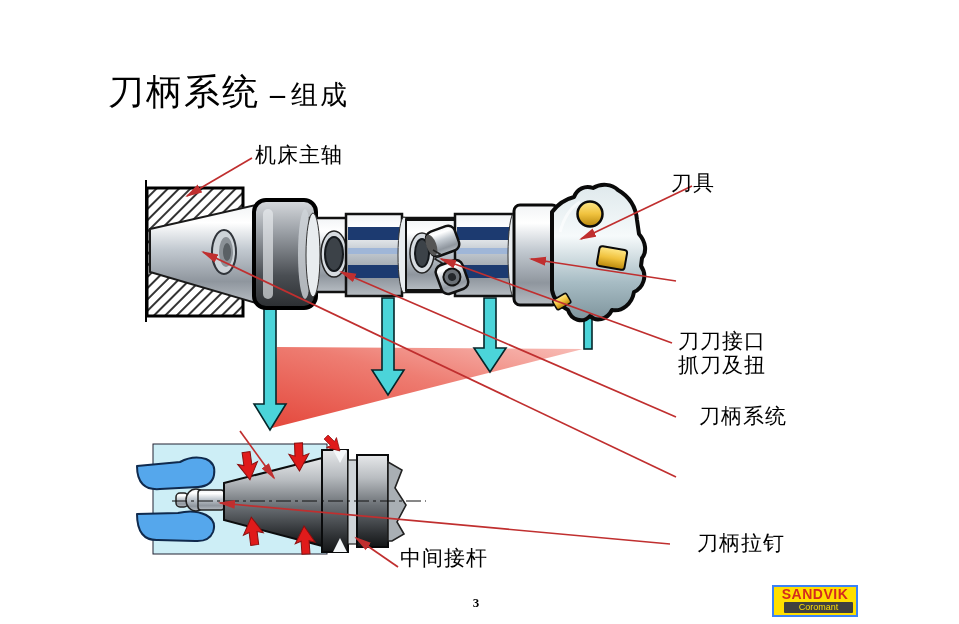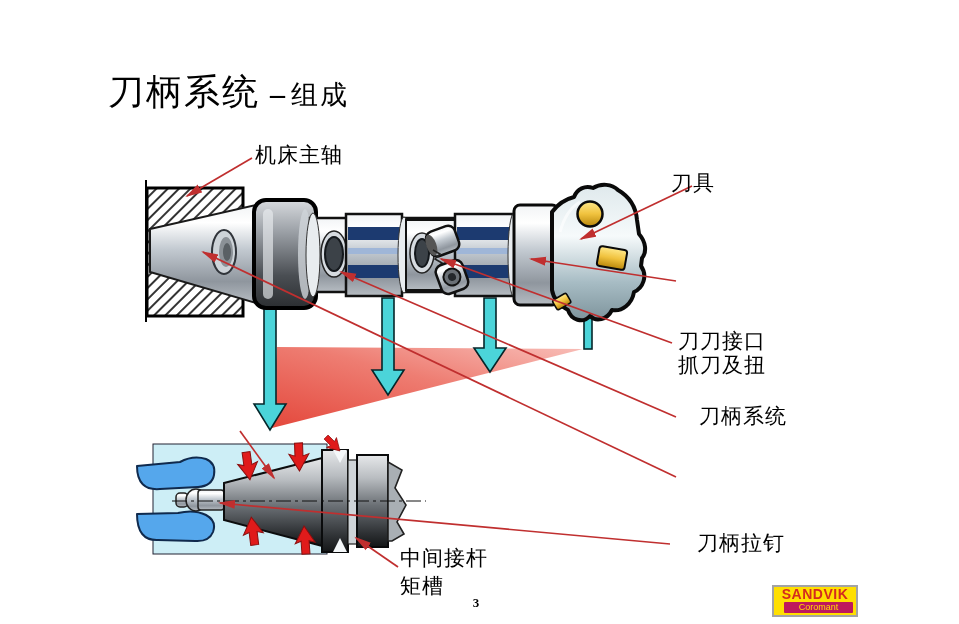--- a/index.html
+++ b/index.html
@@ -7,25 +7,25 @@
          font-family:"Liberation Serif","DejaVu Serif",serif;}
   #diagram-svg{position:absolute;left:0;top:0;}
   .title{position:absolute;left:108px;top:68px;white-space:nowrap;color:#000;}
   .title .main{font-size:36px;letter-spacing:2px;}
   .title .dash{font-size:30px;font-weight:bold;margin:0 6px 0 10px;}
   .title .sub{font-size:27px;letter-spacing:2px;}
   .label{position:absolute;color:#000;font-size:21px;line-height:24px;white-space:nowrap;letter-spacing:1px;}
   .page-num{position:absolute;left:462px;top:595px;width:28px;text-align:center;
             font-size:13px;font-weight:bold;color:#000;}
   .logo{position:absolute;left:772px;top:585px;width:86px;height:32px;background:#ffdf00;
-        border:2px solid #a3a3a3;box-sizing:border-box;display:flex;flex-direction:column;
+        border:2px solid #3b82f6;box-sizing:border-box;display:flex;flex-direction:column;
         font-family:"Liberation Sans","DejaVu Sans",sans-serif;}
   .logo .brand{flex:1;color:#d42b1e;font-weight:bold;font-size:14px;line-height:15px;
                text-align:center;letter-spacing:0.5px;}
-  .logo .sub-brand{margin:0 3px 2px 10px;background:#be185d;color:#ffdf00;font-size:9px;
+  .logo .sub-brand{margin:0 3px 2px 10px;background:#404040;color:#ffdf00;font-size:9px;
                line-height:11px;text-align:center;border-radius:1px;}
 </style>
 </head>
 <body>
 
 <div id="slide">
 
   <div class="title">
     <span class="main">刀柄系统</span><span class="dash">–</span><span class="sub">组成</span>
   </div>
@@ -210,21 +210,20 @@
   <div class="label" style="left:255px;top:143px">机床主轴</div>
   <div class="label" style="left:671px;top:171px">刀具</div>
   <div class="label" style="left:678px;top:329px">
     <div>刀刀接口</div>
     <div>抓刀及扭</div>
   </div>
   <div class="label" style="left:699px;top:404px">刀柄系统</div>
   <div class="label" style="left:697px;top:531px">刀柄拉钉</div>
   <div class="label" style="left:400px;top:544px;line-height:28px">
     <div>中间接杆</div>
-    <div>矩槽</div>
   </div>
 
   <div class="page-num">3</div>
 
   <div class="logo">
     <div class="brand">SANDVIK</div>
     <div class="sub-brand">Coromant</div>
   </div>
 
 </div>

